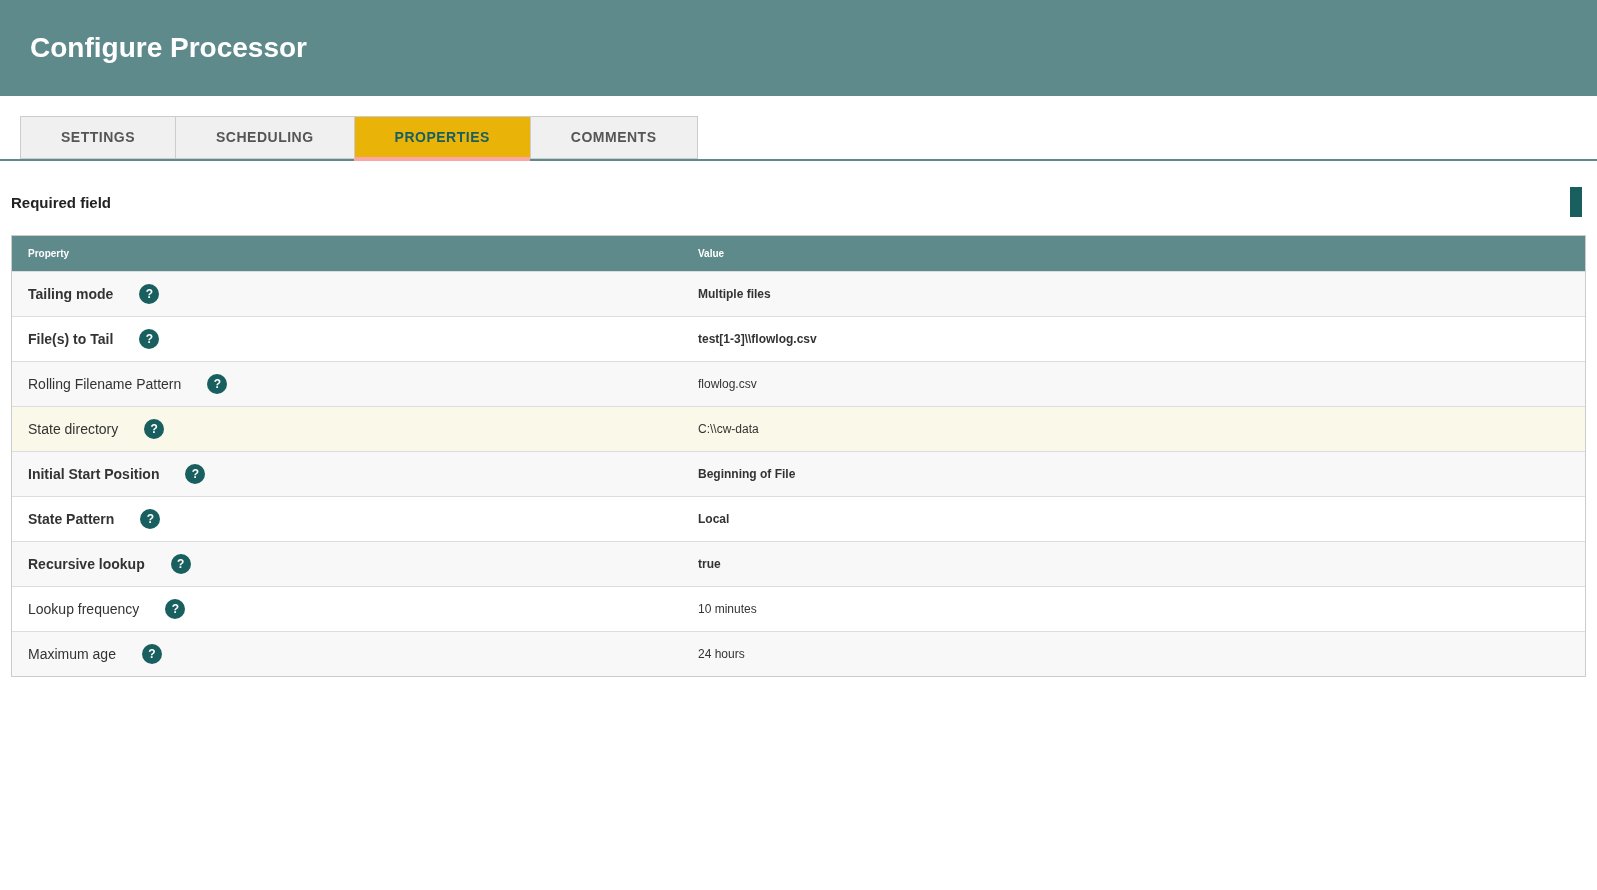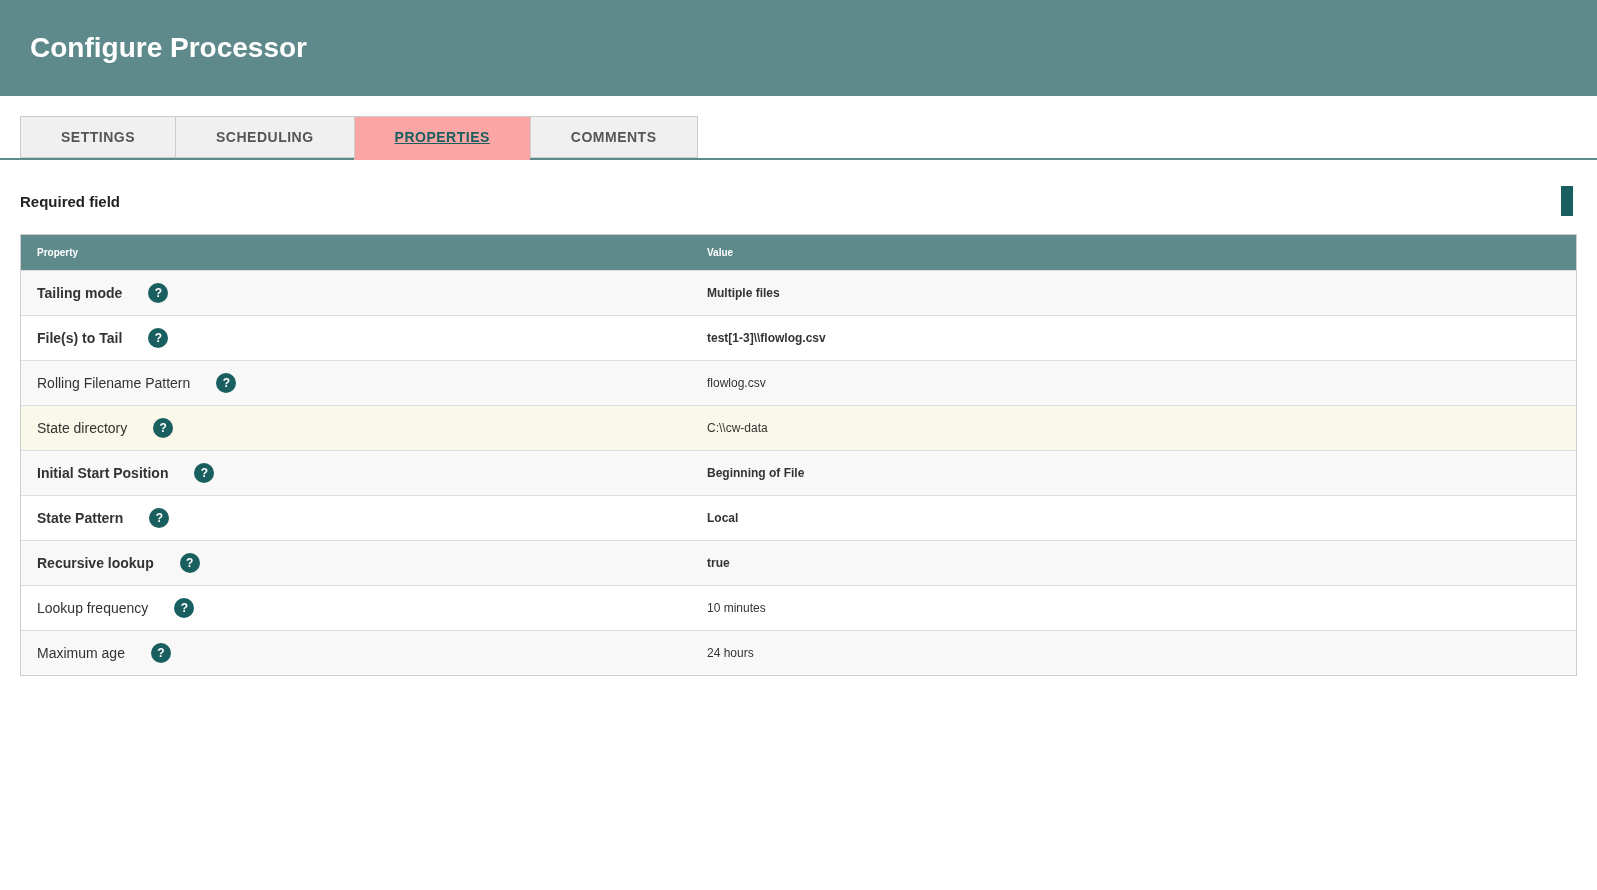--- a/index.html
+++ b/index.html
@@ -45,31 +45,30 @@
       color: #555;
       text-transform: uppercase;
       user-select: none;
     }
 
     .tab:not(:last-child) {
       border-right: none;
     }
 
     .tab.active {
-      background: #fca5a5;
+      background: #eab308;
       color: #1a5f5f;
-      border-bottom: 2px solid #fca5a5;
+      border-bottom: 4px solid #fca5a5;
       margin-bottom: -2px;
       z-index: 1;
       position: relative;
-      text-decoration: underline;
     }
 
     .content-area {
-      padding: 20px 20px;
+      padding: 20px 11px;
     }
 
     .required-field-row {
       display: flex;
       align-items: center;
       justify-content: space-between;
       margin-bottom: 12px;
       padding: 6px 0;
     }
 

